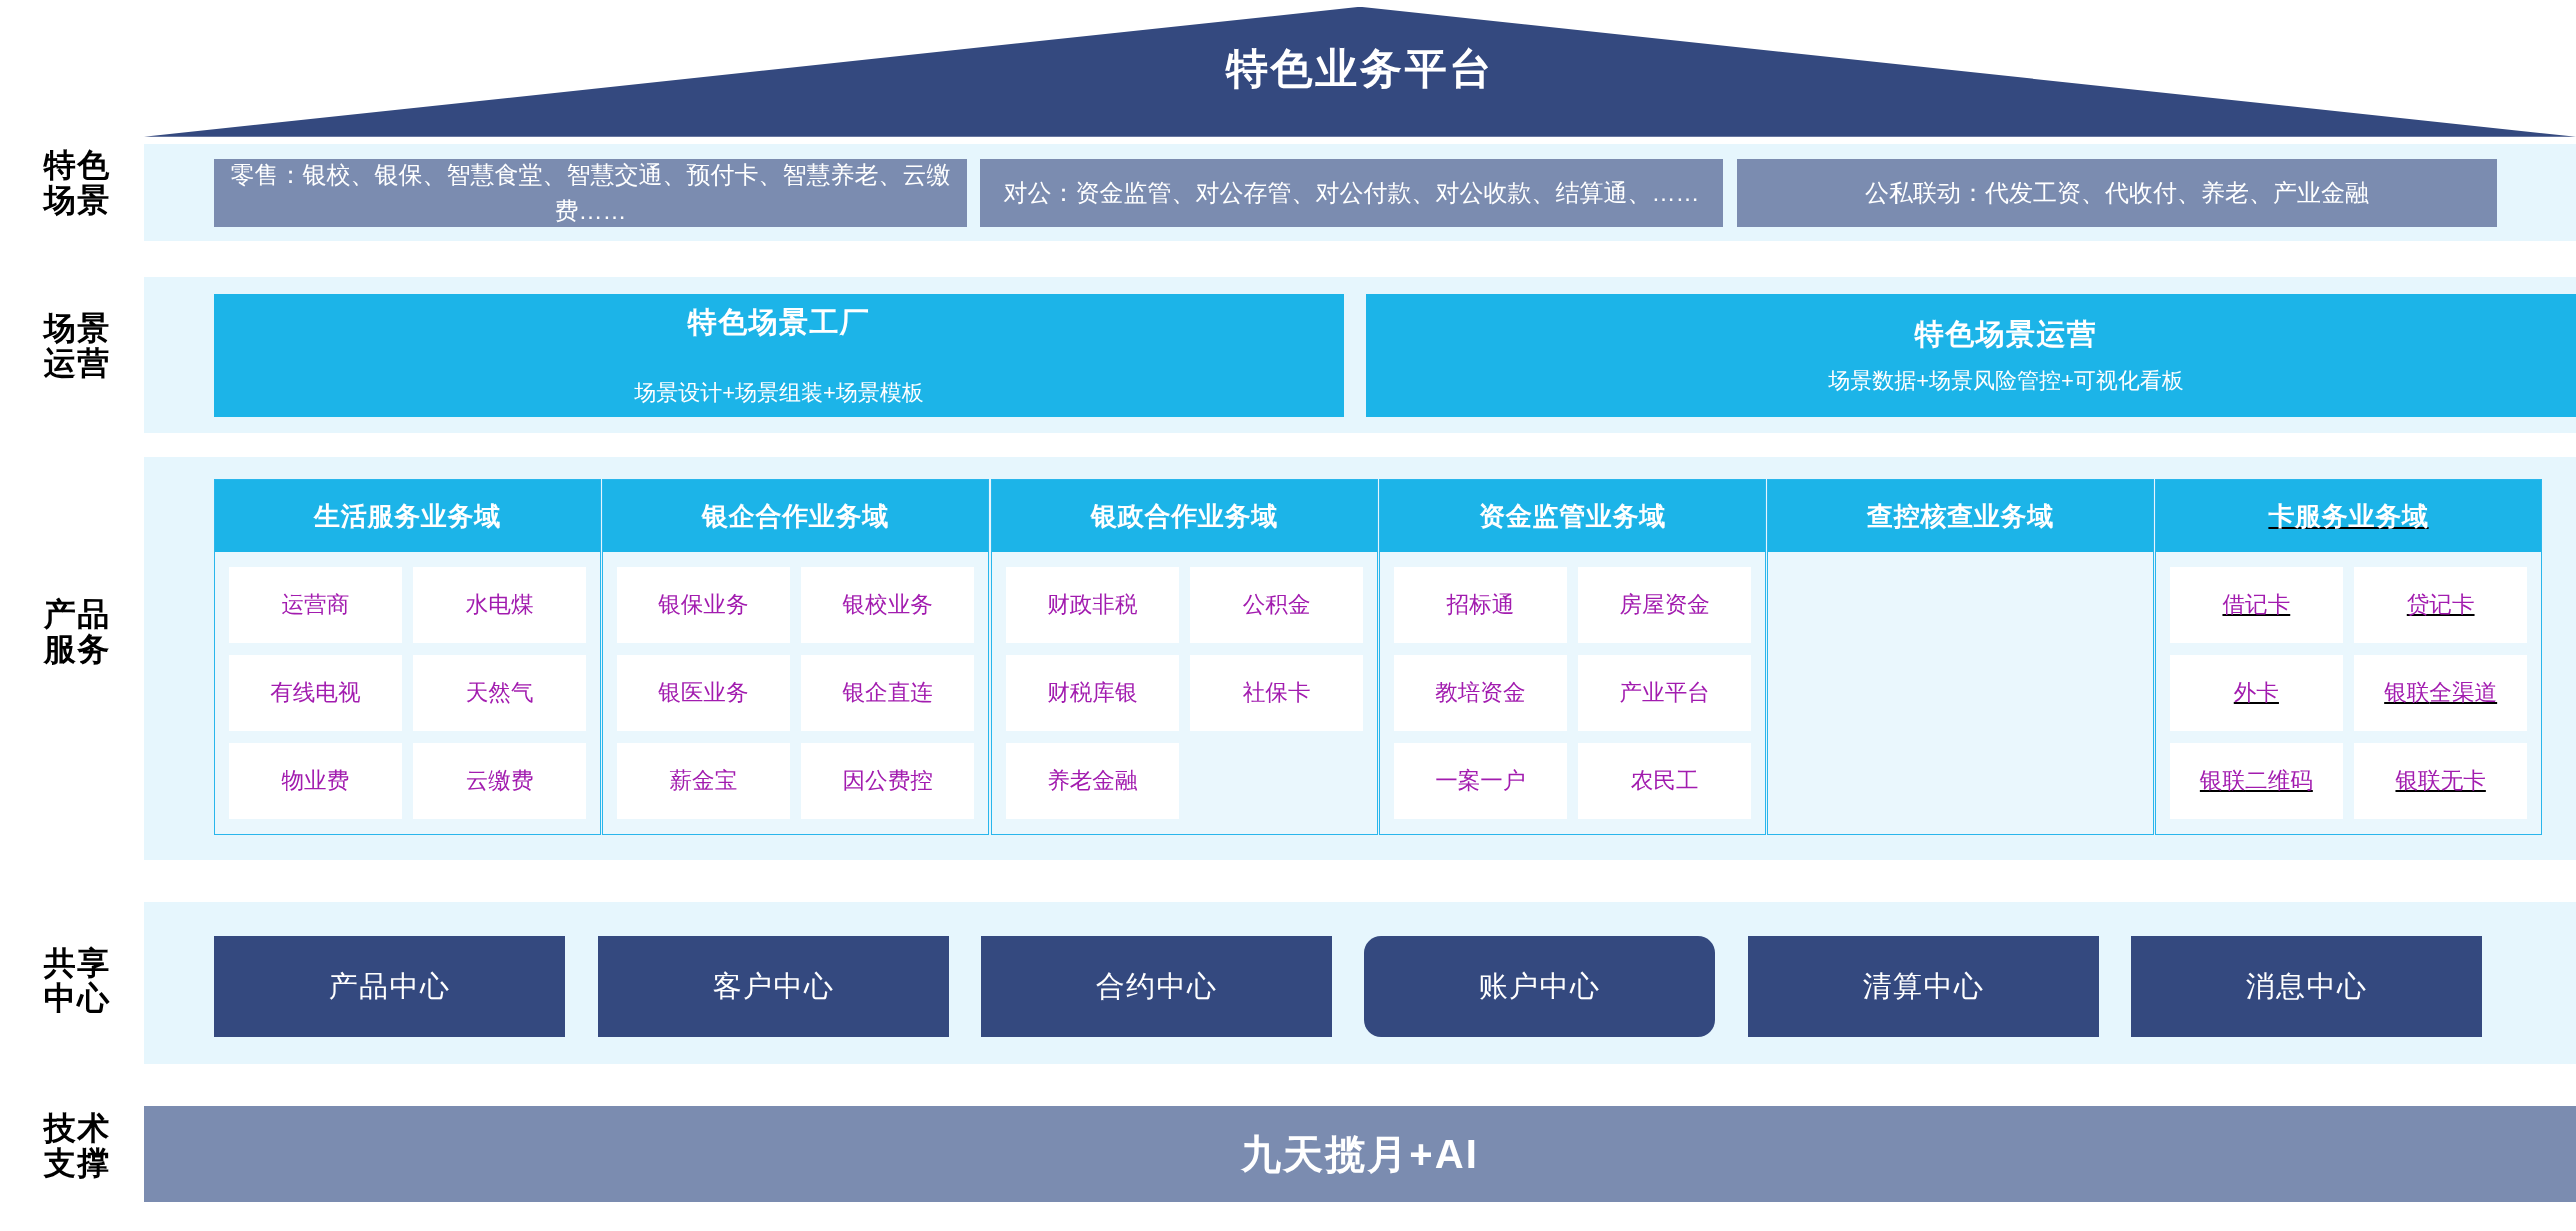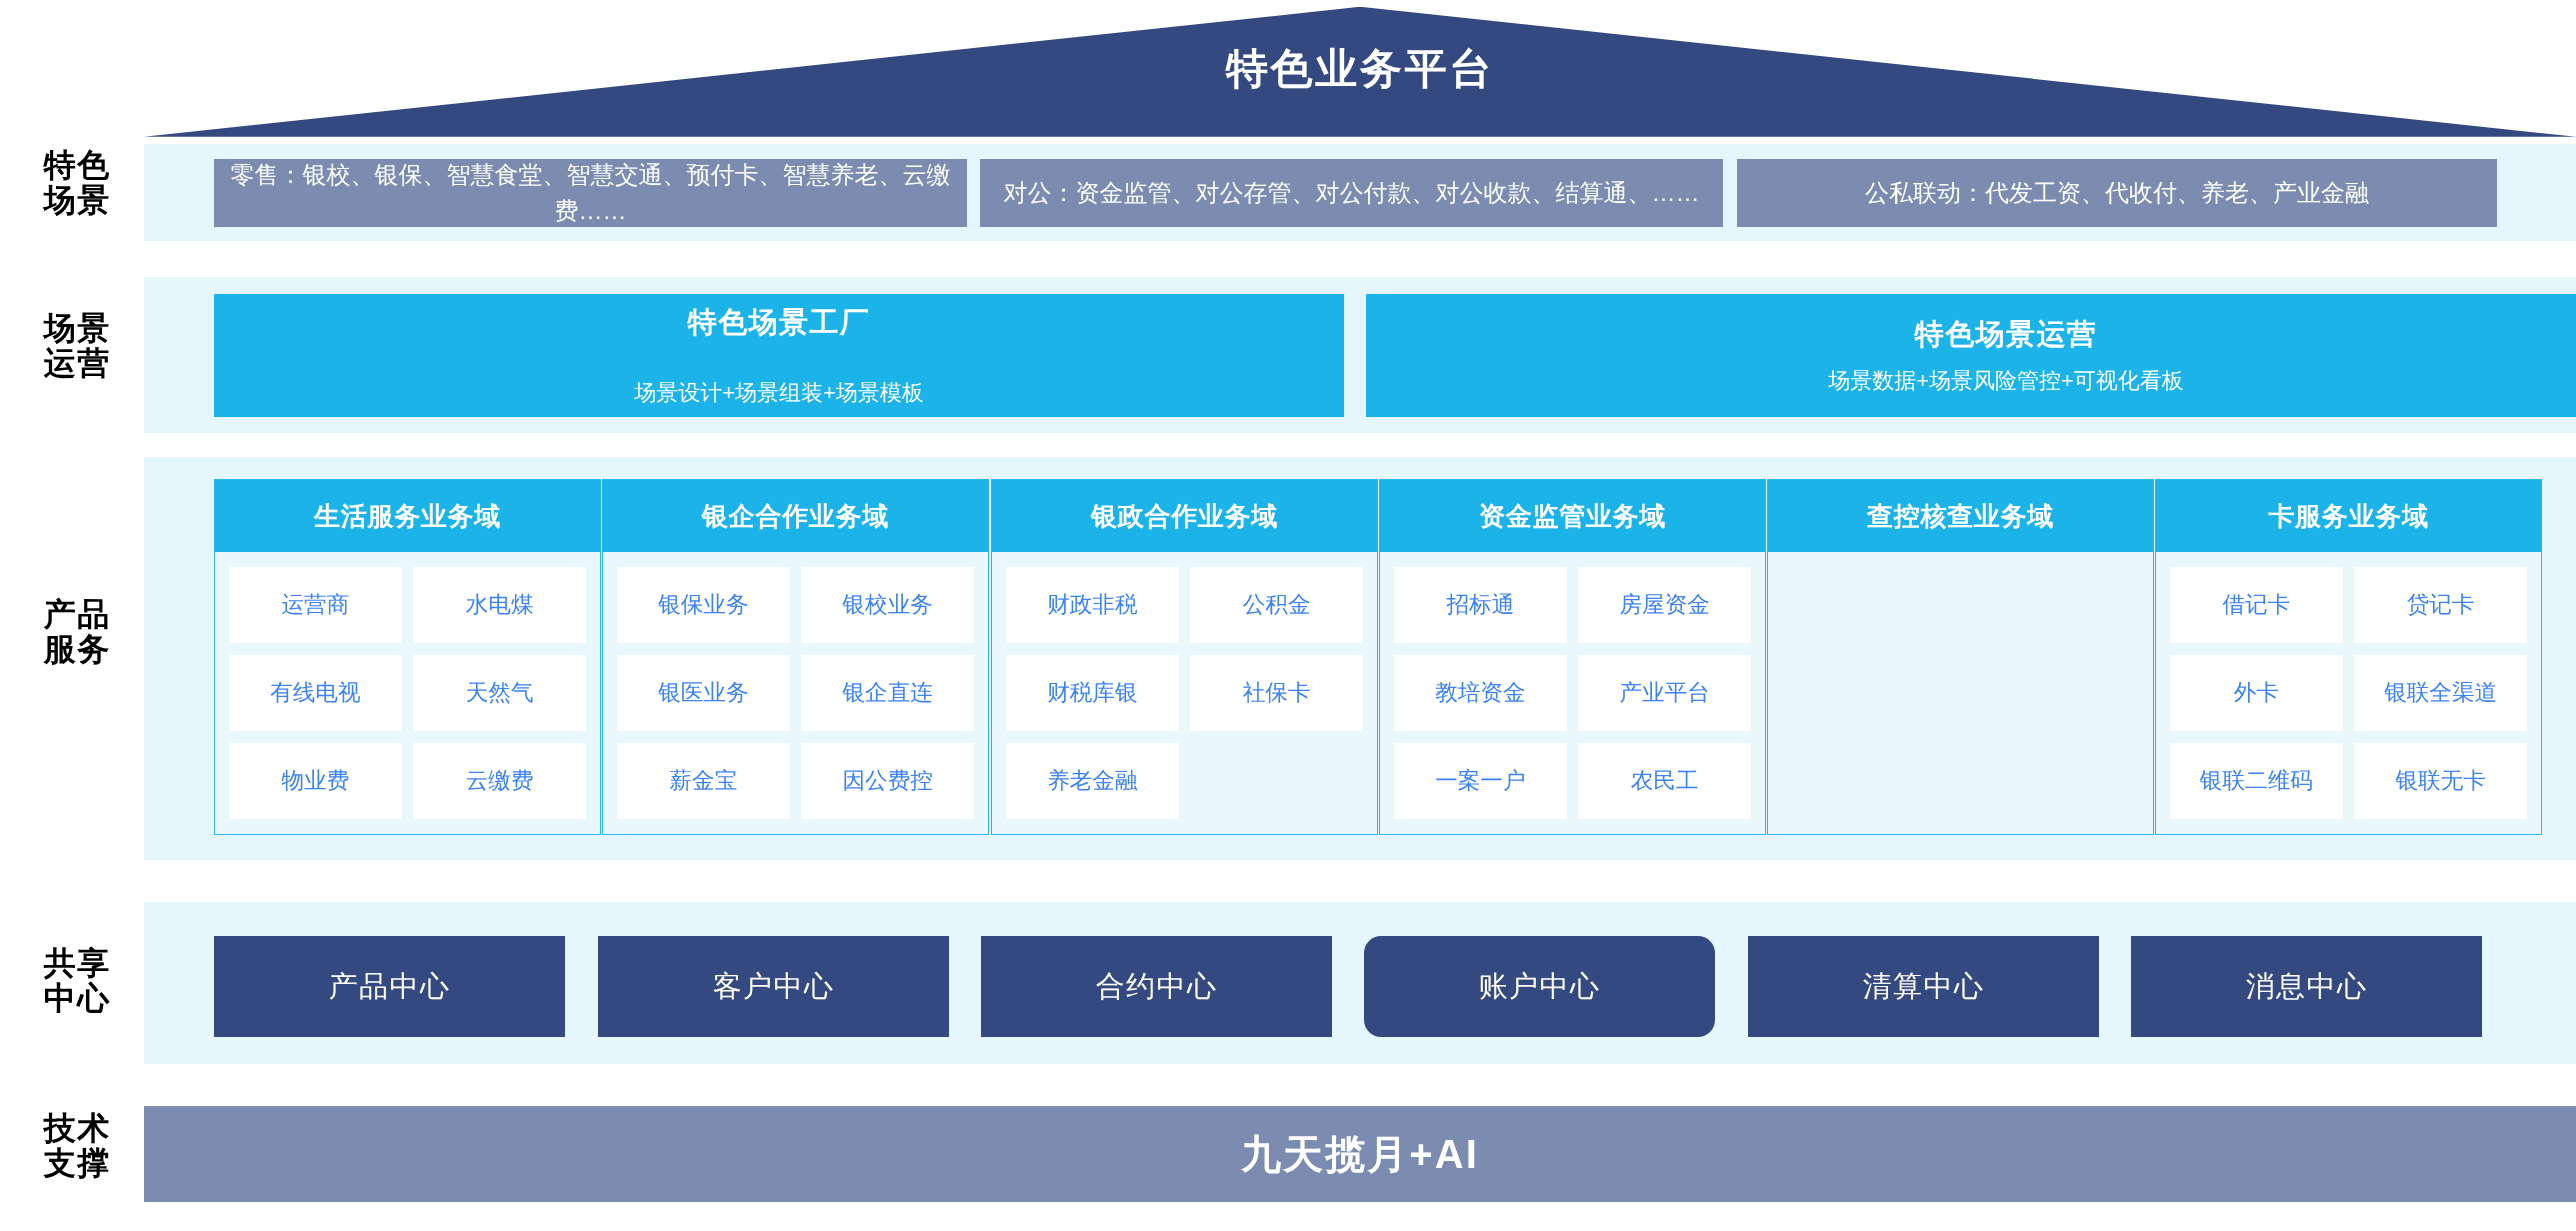--- a/index.html
+++ b/index.html
@@ -39,21 +39,21 @@
 
   
   .domaincol{position:absolute;top:479px;width:387px;height:356px;
       background:#eaf7fd;border:1.4px solid #29b6ec;box-sizing:border-box;
       display:flex;flex-direction:column;}
   .domainhdr{background:#1cb4e8;color:#ffffff;height:72px;flex:0 0 72px;
       display:flex;align-items:center;justify-content:center;
       font-size:26px;font-weight:bold;letter-spacing:0.7px;}
   .domaingrid{flex:1;display:grid;grid-template-columns:1fr 1fr;
       grid-template-rows:1fr 1fr 1fr;gap:12.3px 11px;padding:15px 13.7px;box-sizing:border-box;}
-  .chip{background:#ffffff;color:#3b82f6;display:flex;align-items:center;
+  .chip{background:#ffffff;color:#a21caf;display:flex;align-items:center;
       justify-content:center;text-align:center;font-size:22.6px;line-height:1.15;}
 
   
   .r4box{position:absolute;background:#34497f;color:#ffffff;
       display:flex;align-items:center;justify-content:center;
       font-size:29px;letter-spacing:1.4px;}
 
   
   .r5bar{position:absolute;background:#7b8cb0;color:#ffffff;
       display:flex;align-items:center;justify-content:center;
@@ -148,21 +148,21 @@
       <div class="chip">产业平台</div>
       <div class="chip">一案一户</div>
       <div class="chip">农民工</div>
     </div>
   </div>
 
   <div class="domaincol" style="left:1767px;">
     <div class="domainhdr">查控核查业务域</div>
   </div>
 
-  <div class="domaincol" style="left:2155px;">
+  <div class="domaincol" style="left:2155px;text-decoration:underline;">
     <div class="domainhdr">卡服务业务域</div>
     <div class="domaingrid">
       <div class="chip">借记卡</div>
       <div class="chip">贷记卡</div>
       <div class="chip">外卡</div>
       <div class="chip multiline">
           <div>银联</div>
           <div>全渠道</div>
         </div>
       <div class="chip multiline">

